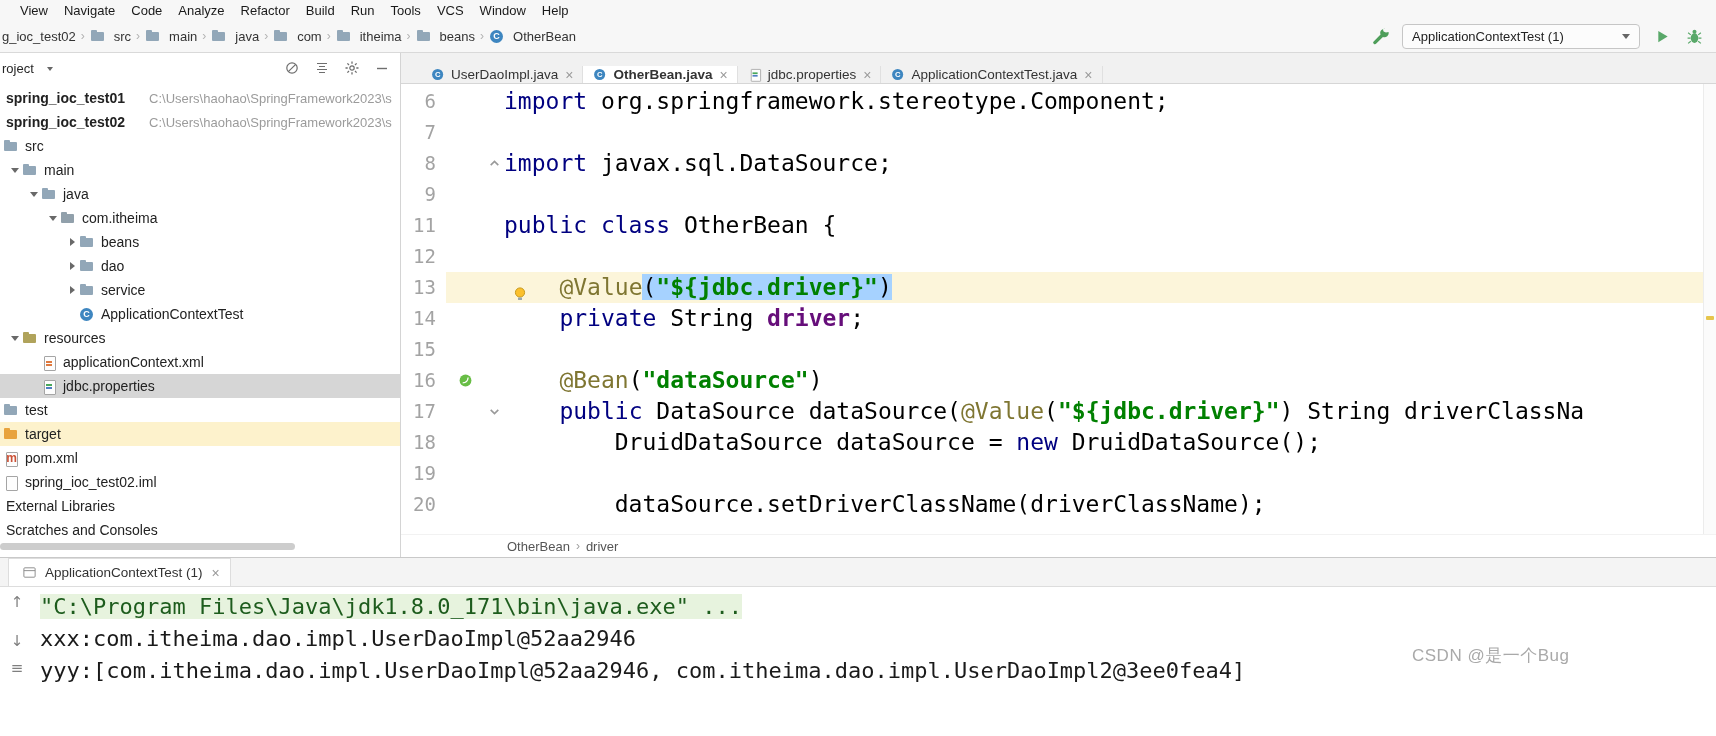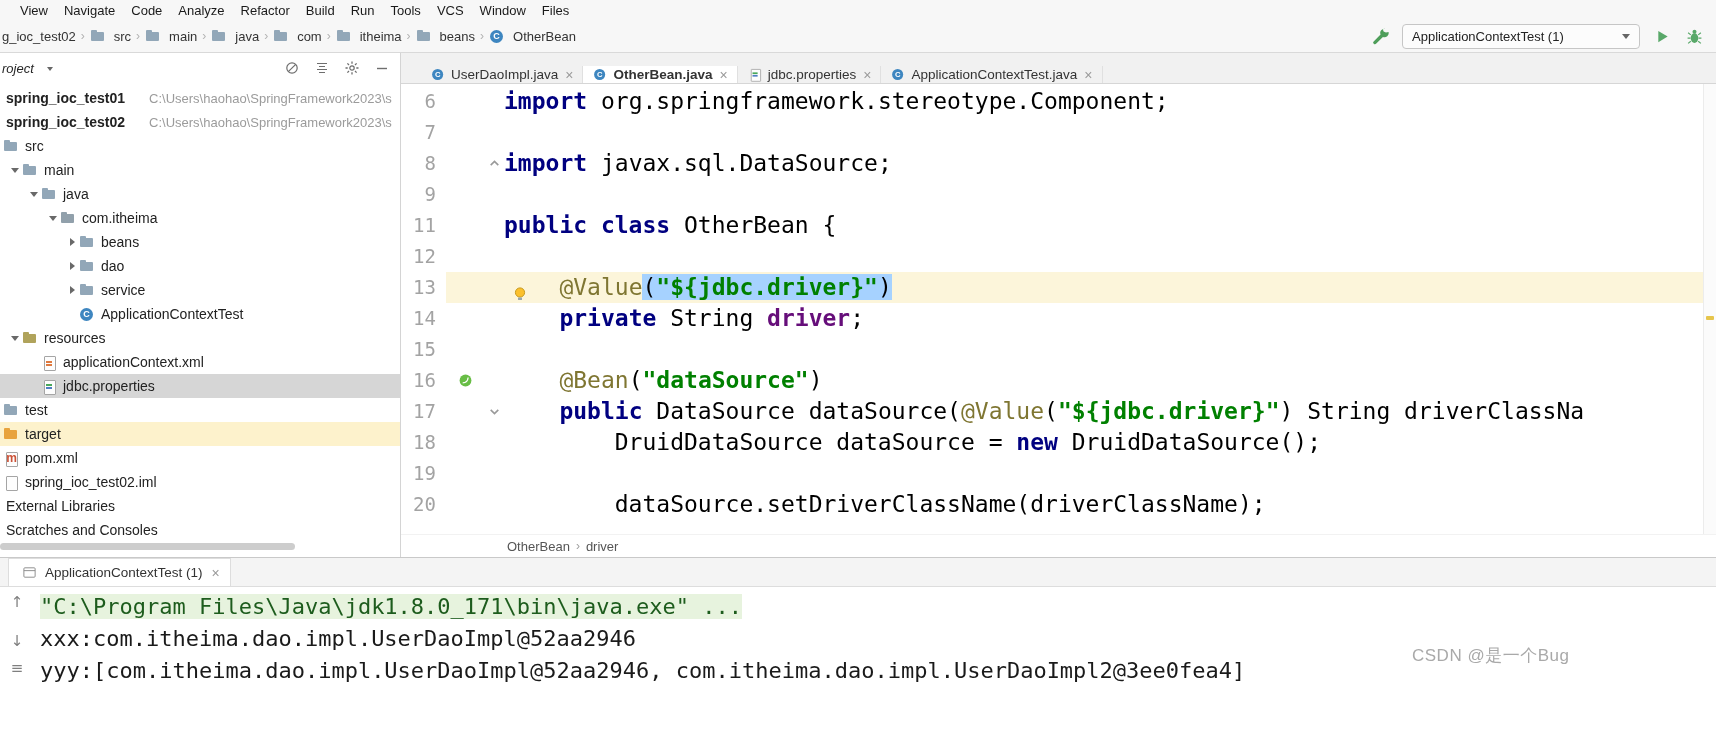--- a/index.html
+++ b/index.html
@@ -18,21 +18,21 @@
   .toolbar-right{margin-left:auto;display:flex;align-items:center;gap:12px;}
   .tb-icon{display:inline-flex;align-items:center;justify-content:center;width:20px;height:20px;cursor:pointer;}
   .run-combo{display:flex;align-items:center;justify-content:space-between;gap:10px;min-width:218px;height:23px;
              padding:0 9px;border:1px solid #c6c6c6;border-radius:4px;background:#fcfcfc;font-size:13px;color:#222;cursor:pointer;}
   .combo-arrow{width:0;height:0;border:4px solid transparent;border-top:5px solid #666;margin-top:5px;}
 
   
   .main{display:flex;height:504px;}
   .project-panel{width:400px;min-width:400px;border-right:1px solid #d4d4d4;overflow:hidden;position:relative;background:#fff;display:flex;flex-direction:column;}
   .panel-header{height:30px;min-height:30px;display:flex;align-items:center;padding:0 10px 0 2px;font-size:13px;color:#262626;}
-  .panel-title{display:flex;align-items:center;gap:13px;cursor:pointer;font-style:italic;}
+  .panel-title{display:flex;align-items:center;gap:13px;cursor:pointer;}
   .title-arrow{width:0;height:0;border:3.5px solid transparent;border-top:4.5px solid #666;margin-top:4px;}
   .panel-icons{margin-left:auto;display:flex;align-items:center;gap:13px;}
   .panel-icons .tb-icon{width:17px;height:17px;}
 
   
   .tree{flex:1;font-size:14px;color:#222;padding-top:3px;overflow:hidden;}
   .tree-row{display:flex;align-items:center;height:24px;width:calc(100% + 30px);transform:translateX(-30px);white-space:nowrap;cursor:default;}
   .tree-row.selected{background:#d6d6d6;}
   .tree-row.highlighted{background:#fdf2cc;}
   .chev{width:14px;min-width:14px;display:flex;align-items:center;justify-content:center;}
@@ -68,21 +68,21 @@
   .code-area{flex:1;position:relative;overflow:hidden;background:#fff;padding-top:2px;
              font-family:"DejaVu Sans Mono","Liberation Mono",monospace;font-size:23px;line-height:31px;}
   .code-line{display:flex;height:31px;white-space:pre;}
   .ln{width:45px;min-width:45px;text-align:right;padding-right:10px;box-sizing:border-box;color:#a3a3a3;font-size:19px;}
   .lbody{flex:1;display:flex;min-width:0;}
   .code-line.hl .lbody{background:#fcf5da;}
   .gslot{width:38px;min-width:38px;display:flex;align-items:center;justify-content:center;}
   .fslot{width:20px;min-width:20px;display:flex;align-items:center;justify-content:center;}
   .codetxt{flex:1;position:relative;white-space:pre;overflow:hidden;color:#000;}
   .bulb{position:absolute;left:8px;top:7px;width:16px;height:16px;cursor:pointer;}
-  .tk-kw{color:#000080;font-weight:bold;}
+  .tk-kw{color:#000080;font-weight:normal;}
   .tk-ann{color:#7f7632;}
   .tk-str{color:#008000;font-weight:bold;}
   .tk-pl{color:#000;}
   .tk-cm{color:#8c8c8c;font-style:italic;}
   .tk-fld{color:#660e7a;font-weight:bold;}
   .sel{background:#a6d2ff;}
   .estripe{position:absolute;right:0;top:0;width:12px;height:100%;background:#fbfbfb;border-left:1px solid #ececec;}
   .emark{position:absolute;right:2px;width:8px;height:4px;background:#e6c54c;border-radius:1px;}
 
   .editor-crumbs{height:22px;min-height:22px;display:flex;align-items:center;padding-left:104px;font-size:13px;color:#555;background:#fff;border-top:1px solid #f2f2f2;}
@@ -112,21 +112,21 @@
       <span class="menu-item">View</span>
       <span class="menu-item">Navigate</span>
       <span class="menu-item">Code</span>
       <span class="menu-item">Analyze</span>
       <span class="menu-item">Refactor</span>
       <span class="menu-item">Build</span>
       <span class="menu-item">Run</span>
       <span class="menu-item">Tools</span>
       <span class="menu-item">VCS</span>
       <span class="menu-item">Window</span>
-      <span class="menu-item">Files</span>
+      <span class="menu-item">Help</span>
     </div>
 
   <div class="toolbar">
     <div class="crumbs">
         <span class="crumb">
           <span>g_ioc_test02</span>
         </span>
         <span class="crumb-sep">›</span>
         <span class="crumb">
           <span class="ico fold"></span>

